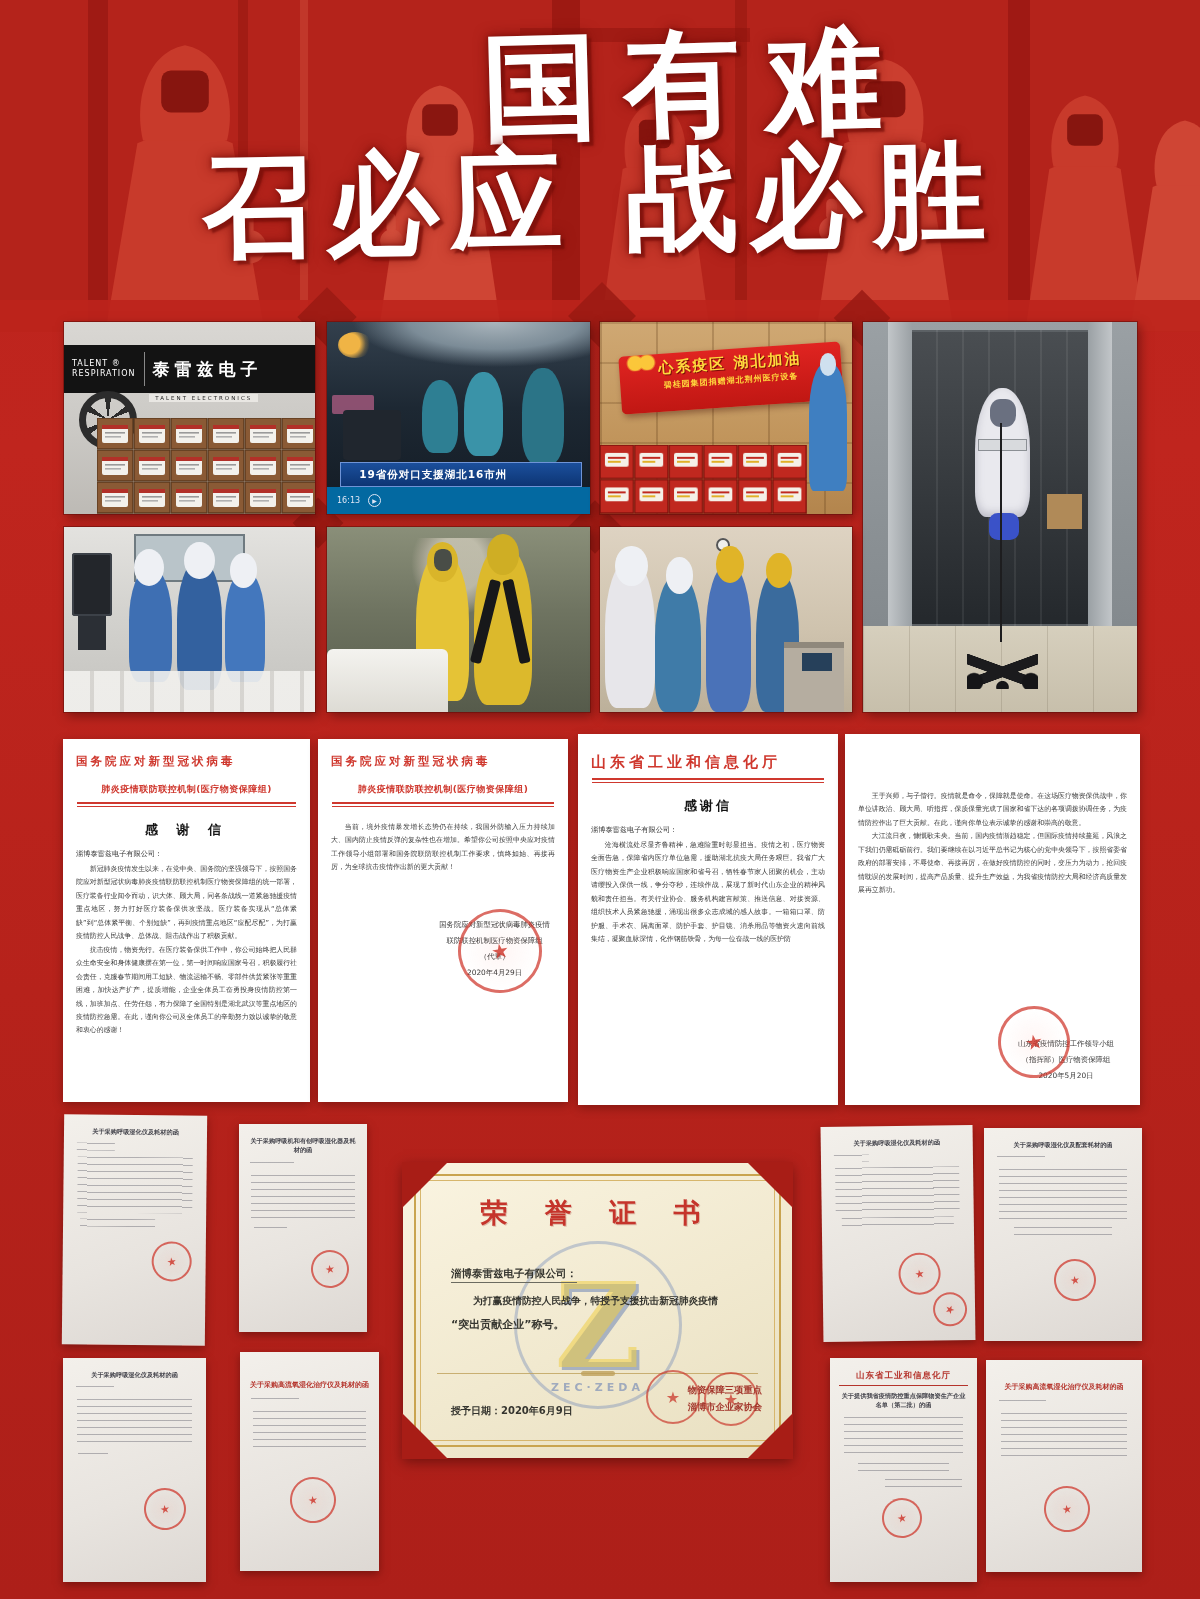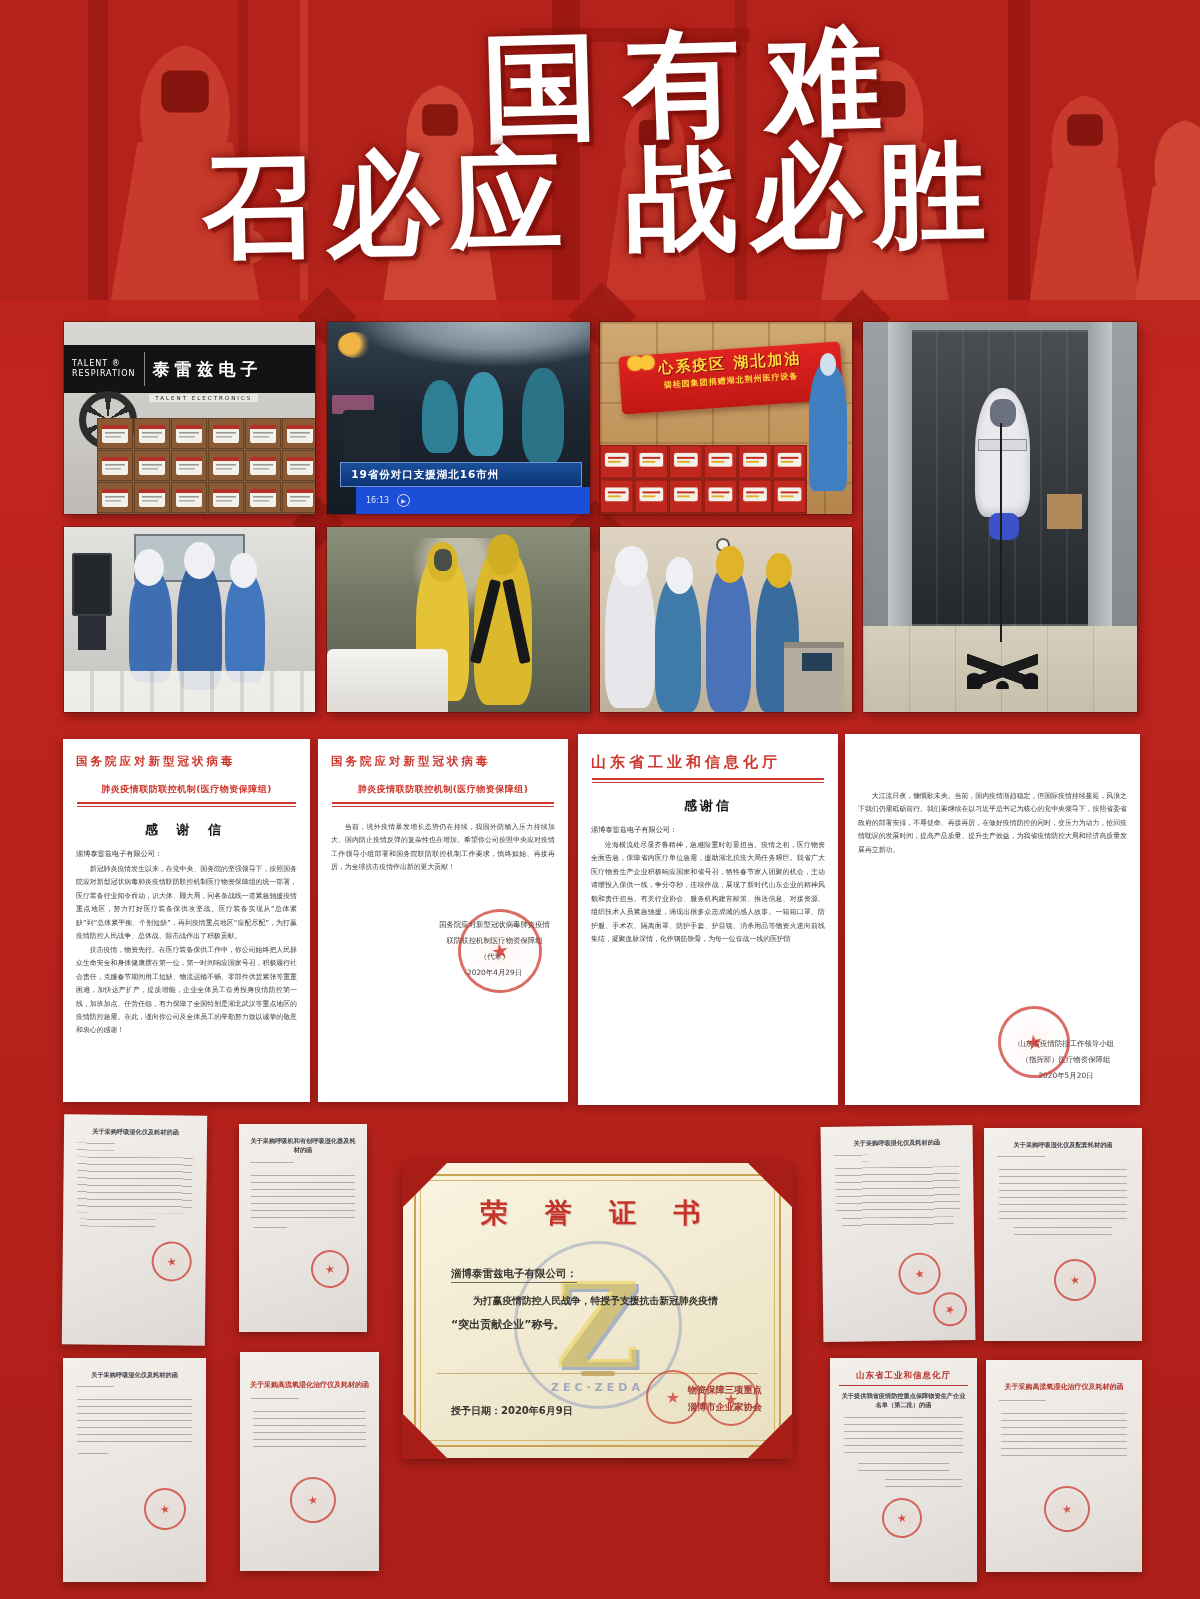--- a/index.html
+++ b/index.html
@@ -37,22 +37,22 @@
   .p1-cn{ color:#fff; font-size:17px; font-weight:bold; letter-spacing:5px; white-space:nowrap; }
   .p1-sub{ left:34%; top:37.5%; color:#222; font-size:5.5px; letter-spacing:2px; background:#e9e7e3; padding:1px 6px; }
   .p1-wheel{ left:6%; top:36%; width:58px; height:58px; border:7px solid #2c2c2c; border-radius:50%; background:
       conic-gradient(#2c2c2c 0 8deg,transparent 8deg 52deg,#2c2c2c 52deg 68deg,transparent 68deg 112deg,#2c2c2c 112deg 128deg,transparent 128deg 172deg,#2c2c2c 172deg 188deg,transparent 188deg 232deg,#2c2c2c 232deg 248deg,transparent 248deg 292deg,#2c2c2c 292deg 308deg,transparent 308deg 352deg,#2c2c2c 352deg 360deg); }
   .p1-boxes{ left:13%; right:0; bottom:0; height:50%; }
   
   .p2-bg{ inset:0; background:linear-gradient(180deg,#33404d 0%,#1d2833 45%,#131b24 100%); }
   .p2-ceil{ left:10%; right:0; top:0; height:26%; background:radial-gradient(80% 120% at 60% 0%,#c7d2d8 0%,#8fa0ab 45%,transparent 75%); opacity:.8; }
   .p2-pink{ left:2%; top:38%; width:16%; height:10%; background:#a85a80; opacity:.8; border-radius:2px; }
   .p2-fig{ border-radius:46% 46% 30% 30%; }
-  .p2-cap{ left:5%; right:3%; bottom:14%; height:13%; background:linear-gradient(180deg,#1b4f9c,#0d3574); border:1px solid #6f94d6; display:flex; align-items:center; padding-left:10px; color:#fff; font-size:10.5px; font-weight:bold; letter-spacing:1px; }
-  .p2-bar{ left:0; right:0; bottom:0; height:14%; background:#1d4ed8; display:flex; align-items:center; gap:8px; padding-left:10px; color:#dfe6f5; font-size:8px;margin-left:29px; }
+  .p2-cap{ left:5%; right:3%; bottom:14%; height:13%; background:linear-gradient(180deg,#1b4f9c,#0d3574); border:1px solid #6f94d6; display:flex; align-items:center; padding-left:18px; color:#fff; font-size:10.5px; font-weight:bold; letter-spacing:1px; }
+  .p2-bar{ left:0; right:0; bottom:0; height:14%; background:#0369a1; display:flex; align-items:center; gap:8px; padding-left:10px; color:#dfe6f5; font-size:8px; }
   .p2-play{ width:13px; height:13px; border:1px solid #dfe6f5; border-radius:50%; display:flex; align-items:center; justify-content:center; font-size:6px; }
   .p2-logo{ left:4%; top:5%; width:34px; height:26px; background:radial-gradient(circle at 35% 45%,#f0b445 0 38%,rgba(240,180,69,.25) 60%,transparent 75%); border-radius:50%; }
   
   .p3-bg{ inset:0; background:
       repeating-linear-gradient(90deg,rgba(90,55,20,.25) 0 2px,transparent 2px 56px),
       repeating-linear-gradient(180deg,rgba(90,55,20,.22) 0 2px,transparent 2px 40px),
       linear-gradient(180deg,#cfa873 0%,#c1955c 60%,#b3854d 100%); }
   .p3-banner{ left:8%; top:14%; width:88%; height:30%; background:linear-gradient(180deg,#e02421,#c01713); border-radius:5px; transform:rotate(-4deg); box-shadow:2px 3px 6px rgba(60,10,5,.4); padding:5px 8px 0 8px; }
   .p3-bmain{ color:#ffd93d; font-size:15px; font-weight:bold; letter-spacing:2px; text-align:center; white-space:nowrap; text-shadow:1px 1px 0 #7d0d08; }
   .p3-bsub{ color:#ffd93d; font-size:8px; font-weight:bold; letter-spacing:1px; text-align:center; margin-top:2px; }
@@ -354,20 +354,21 @@
 
   <div class="letter" style="left:578px;top:734px;width:260px;height:371px">
     <div class="lt-h1" style="font-size:15px;letter-spacing:4px;margin-top:4px">山东省工业和信息化厅</div>
     <div class="lt-rule"></div>
     <div class="lt-title" style="letter-spacing:3px">感谢信</div>
     <div class="lt-salut">淄博泰雷兹电子有限公司：</div>
     <p class="lt-p">沧海横流处尽显齐鲁精神，急难险重时彰显担当。疫情之初，医疗物资全面告急，保障省内医疗单位急需，援助湖北抗疫大局任务艰巨。我省广大医疗物资生产企业积极响应国家和省号召，牺牲春节家人团聚的机会，主动请缨投入保供一线，争分夺秒，连续作战，展现了新时代山东企业的精神风貌和责任担当。有关行业协会、服务机构建言献策、推送信息、对接资源、组织技术人员紧急驰援，涌现出很多众志成城的感人故事。一箱箱口罩、防护服、手术衣、隔离面罩、防护手套、护目镜、消杀用品等物资火速向前线集结，凝聚血脉深情，化作钢筋铁骨，为每一位奋战一线的医护防</p>
   </div>
 
   <div class="letter" style="left:845px;top:734px;width:295px;height:371px;padding-top:56px">
+    <p class="lt-p">王于兴师，与子偕行。疫情就是命令，保障就是使命。在这场医疗物资保供战中，你单位讲政治、顾大局、听指挥，保质保量完成了国家和省下达的各项调拨协调任务，为疫情防控作出了巨大贡献。在此，谨向你单位表示诚挚的感谢和崇高的敬意。</p>
     <p class="lt-p">大江流日夜，慷慨歌未央。当前，国内疫情渐趋稳定，但国际疫情持续蔓延，风浪之下我们仍需砥砺前行。我们要继续在以习近平总书记为核心的党中央领导下，按照省委省政府的部署安排，不辱使命、再接再厉，在做好疫情防控的同时，变压力为动力，抢回疫情耽误的发展时间，提高产品质量、提升生产效益，为我省疫情防控大局和经济高质量发展再立新功。</p>
     <div class="lt-sign" style="right:26px;top:302px">
       <div>山东省疫情防控工作领导小组</div>
       <div>（指挥部）医疗物资保障组</div>
       <div>2020年5月20日</div>
     </div>
     <div class="seal" style="right:70px;top:272px;width:72px;height:72px">
         <span>★</span>
       </div>
   </div>

